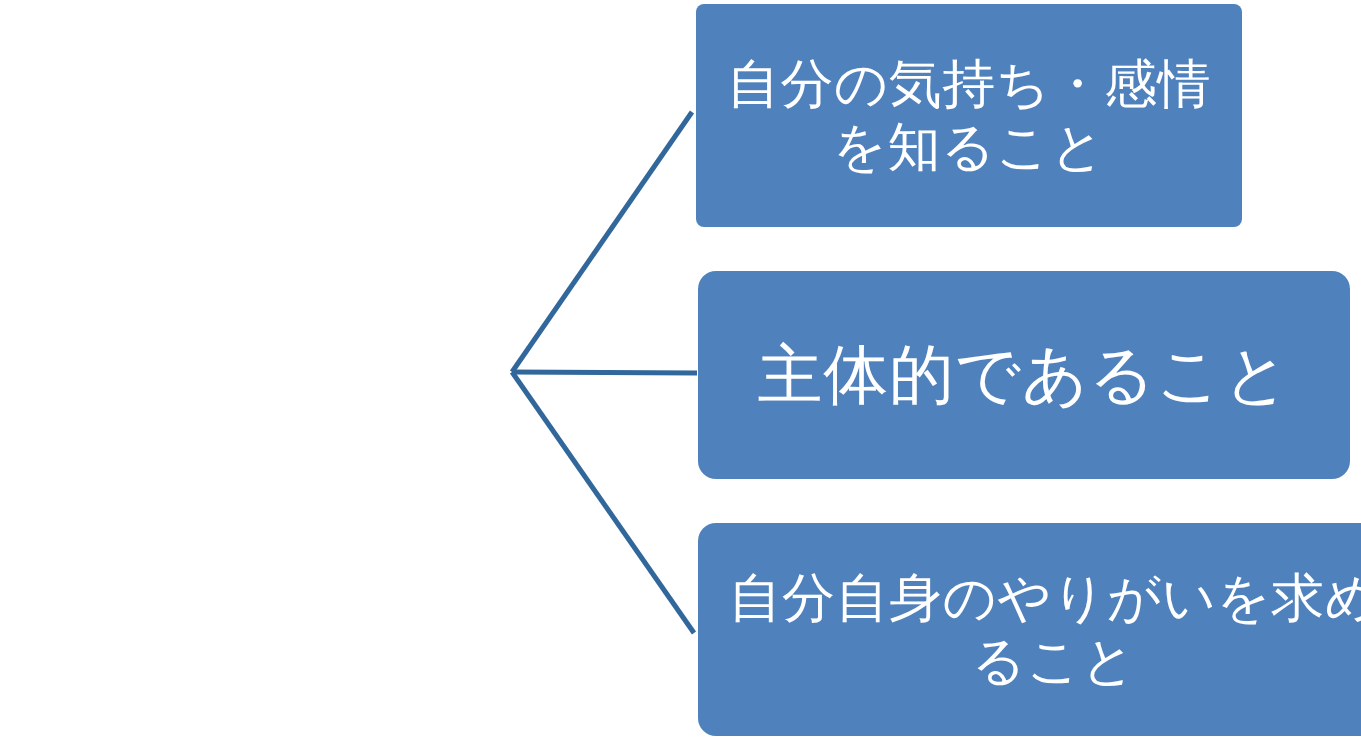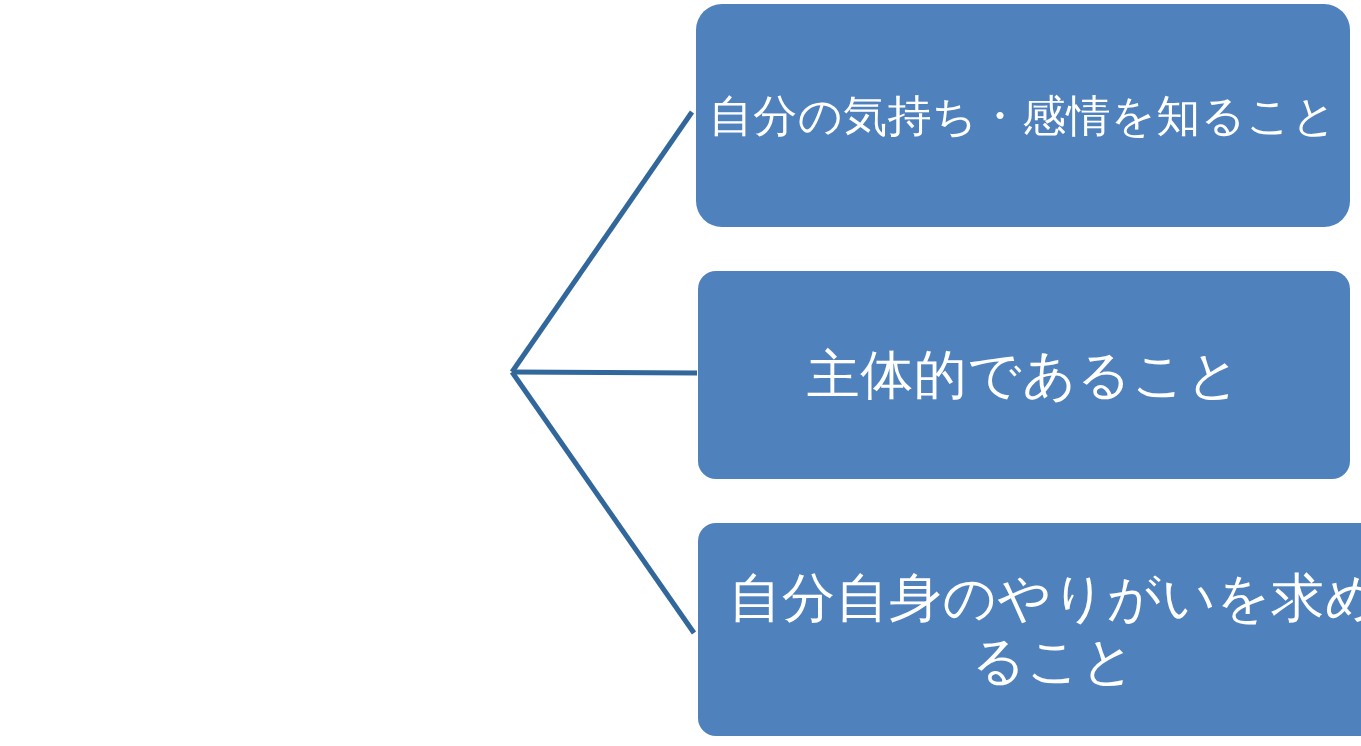--- a/index.html
+++ b/index.html
@@ -53,32 +53,32 @@
     top: 266px;
     width: 509px;
     height: 213px;
     font-size: 53px;
     border-radius: 18px;
   }
   
   #node-branch-0 {
     left: 696px;
     top: 4px;
-    width: 654px;
+    width: 546px;
     height: 223px;
-    font-size: 44px;
-    border-radius: 26px;
+    font-size: 53px;
+    border-radius: 8px;
   }
   
   #node-branch-1 {
     left: 698px;
     top: 271px;
     width: 652px;
     height: 208px;
-    font-size: 53px;
+    font-size: 65px;
     border-radius: 18px;
   }
   
   #node-branch-2 {
     left: 698px;
     top: 523px;
     width: 712px;
     height: 213px;
     font-size: 53px;
     border-radius: 18px;

